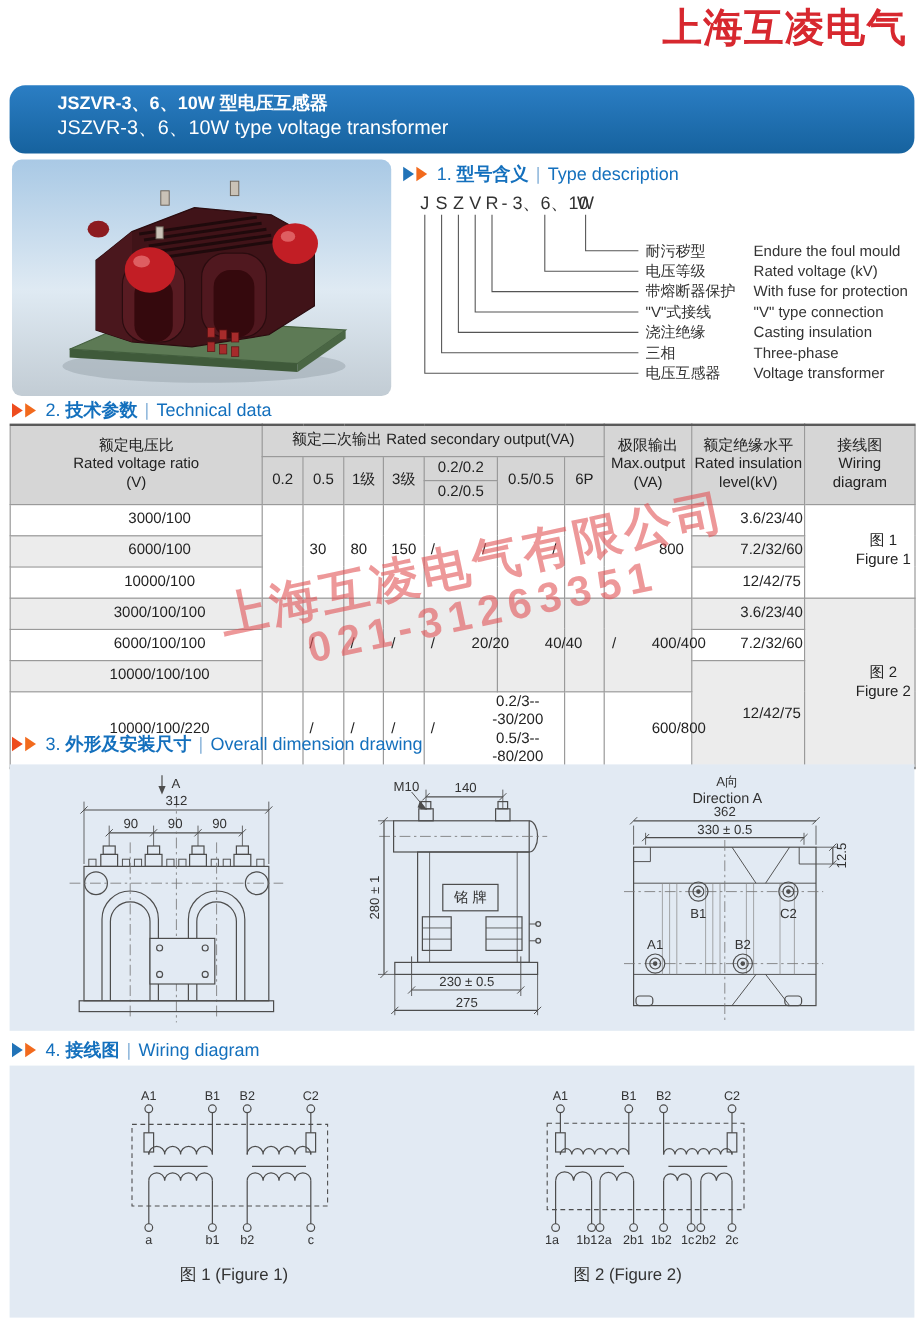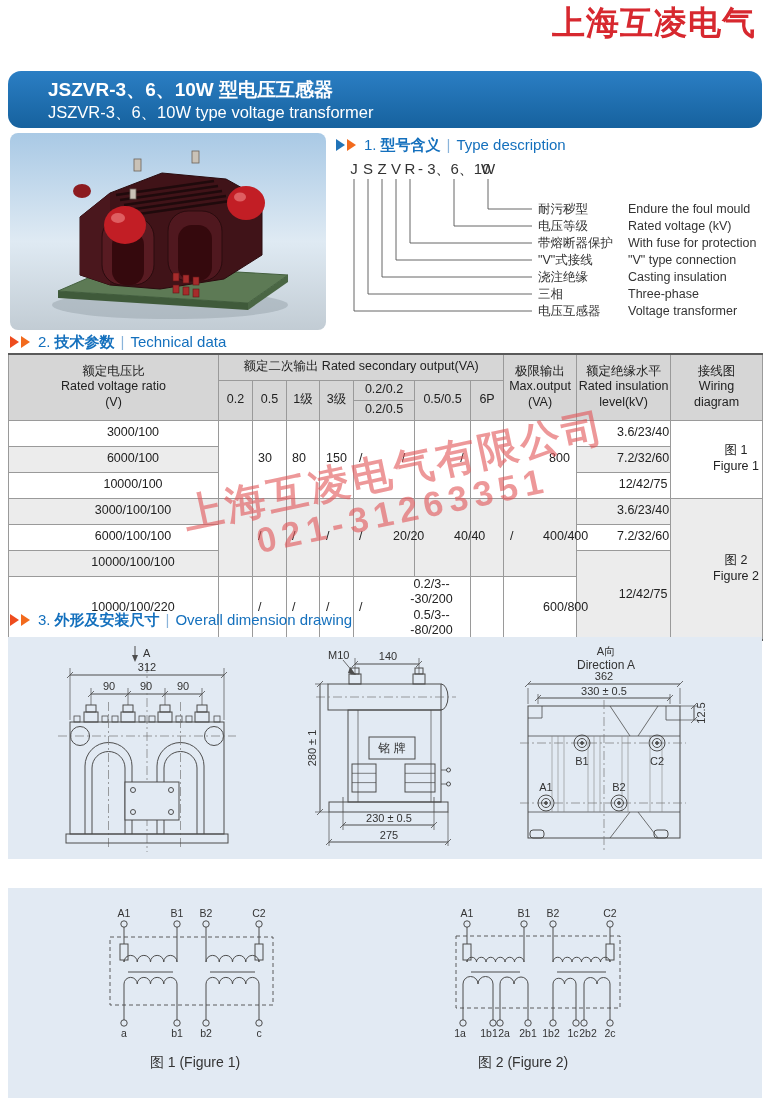--- a/index.html
+++ b/index.html
@@ -7,21 +7,21 @@
 
   
   .logo{position:absolute;top:6px;right:6px;width:220px;text-align:center;color:#d7282f;}
   .logo .zh{font-size:33px;font-weight:bold;letter-spacing:1px;line-height:1.05;}
   .logo .web{font-size:17px;font-weight:bold;letter-spacing:.5px;margin-top:2px;}
 
   
   .titlebar{position:absolute;left:8px;top:71px;width:754px;height:57px;box-sizing:border-box;
     background:linear-gradient(180deg,#2b7ec4 0%,#16629e 100%);border-radius:13px;color:#fff;
     padding:7px 0 0 40px;}
-  .titlebar .t1{font-size:19px;font-weight:bold;line-height:1.25;}
+  .titlebar .t1{font-size:15px;font-weight:bold;line-height:1.25;}
   .titlebar .t2{font-size:16.5px;line-height:1.25;}
 
   
   .sec-title{position:absolute;white-space:nowrap;font-size:15px;color:#1470bd;}
   .arr{display:inline-block;width:0;height:0;border-style:solid;border-width:6px 0 6px 9px;
     border-color:transparent transparent transparent currentColor;margin-right:2px;vertical-align:-1px;}
   .arr-b{color:#2173b8;} .arr-o{color:#f26a1d;} .arr-r{color:#ee4c1e;}
   .sec-num{margin:0 4px 0 6px;} .sec-zh{font-weight:bold;} .sec-sep{color:#8ab4da;margin:0 6px;} 
 
   
@@ -461,20 +461,23 @@
       <text x="86" y="36" text-anchor="middle">362</text>
       <text x="86" y="51" text-anchor="middle">330 ± 0.5</text>
       <text x="187" y="69" text-anchor="middle" transform="rotate(-90 187 69)">12.5</text>
       <text x="64" y="121" text-anchor="middle">B1</text>
       <text x="139" y="121" text-anchor="middle">C2</text>
       <text x="28" y="147" text-anchor="middle">A1</text>
       <text x="101" y="147" text-anchor="middle">B2</text>
     </g>
   </svg>
 
+  <div class="sec-title" style="left:10px;top:866px;">
+    <span class="arr arr-b"></span><span class="arr arr-o"></span><span class="sec-num">4.</span><span class="sec-zh">接线图</span><span class="sec-sep">|</span><span class="sec-en">Wiring diagram</span>
+  </div>
 
   <div class="panel panel4"></div>
 
   <svg class="draw" style="left:100px;top:908px;" width="185" height="150" viewBox="0 0 185 150">
     <g stroke="#4d4d4d" stroke-width="1" fill="none">
       <rect x="10" y="29" width="163" height="68" stroke-dasharray="4 3" stroke-width="0.9"></rect>
       <circle cx="24" cy="16" r="3.2"></circle>
         <circle cx="77" cy="16" r="3.2"></circle>
         <circle cx="106" cy="16" r="3.2"></circle>
         <circle cx="159" cy="16" r="3.2"></circle>

